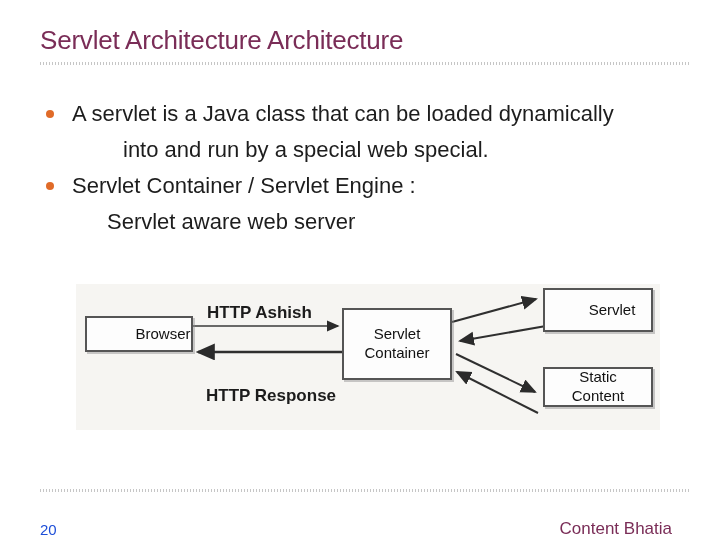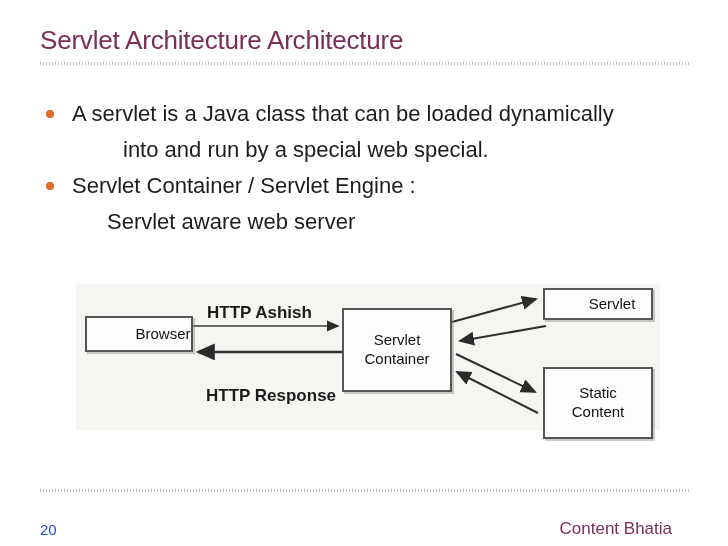--- a/index.html
+++ b/index.html
@@ -75,23 +75,23 @@
     display: flex;
     align-items: center;
     justify-content: center;
     text-align: center;
     font-size: 15px;
     color: #111111;
     line-height: 1.25;
   }
   .node span { display: block; width: 92px; }
   .node-browser          { left: 9px;   top: 32px; width: 108px; height: 36px; padding-left: 48px; }
-  .node-servlet-container{ left: 266px; top: 24px; width: 110px; height: 84px; }
-  .node-servlet          { left: 467px; top: 4px;  width: 110px; height: 32px; padding-left: 28px; }
-  .node-static-content   { left: 467px; top: 83px; width: 110px; height: 72px; }
+  .node-servlet-container{ left: 266px; top: 24px; width: 110px; height: 72px; }
+  .node-servlet          { left: 467px; top: 4px;  width: 110px; height: 44px; padding-left: 28px; }
+  .node-static-content   { left: 467px; top: 83px; width: 110px; height: 40px; }
 
   .edge-label {
     position: absolute;
     font-size: 17px;
     font-weight: bold;
     color: #1c1c1c;
     white-space: nowrap;
   }
   .edge-label-request  { left: 131px; top: 19px; }
   .edge-label-response { left: 130px; top: 74px; margin-top: 28px; }

